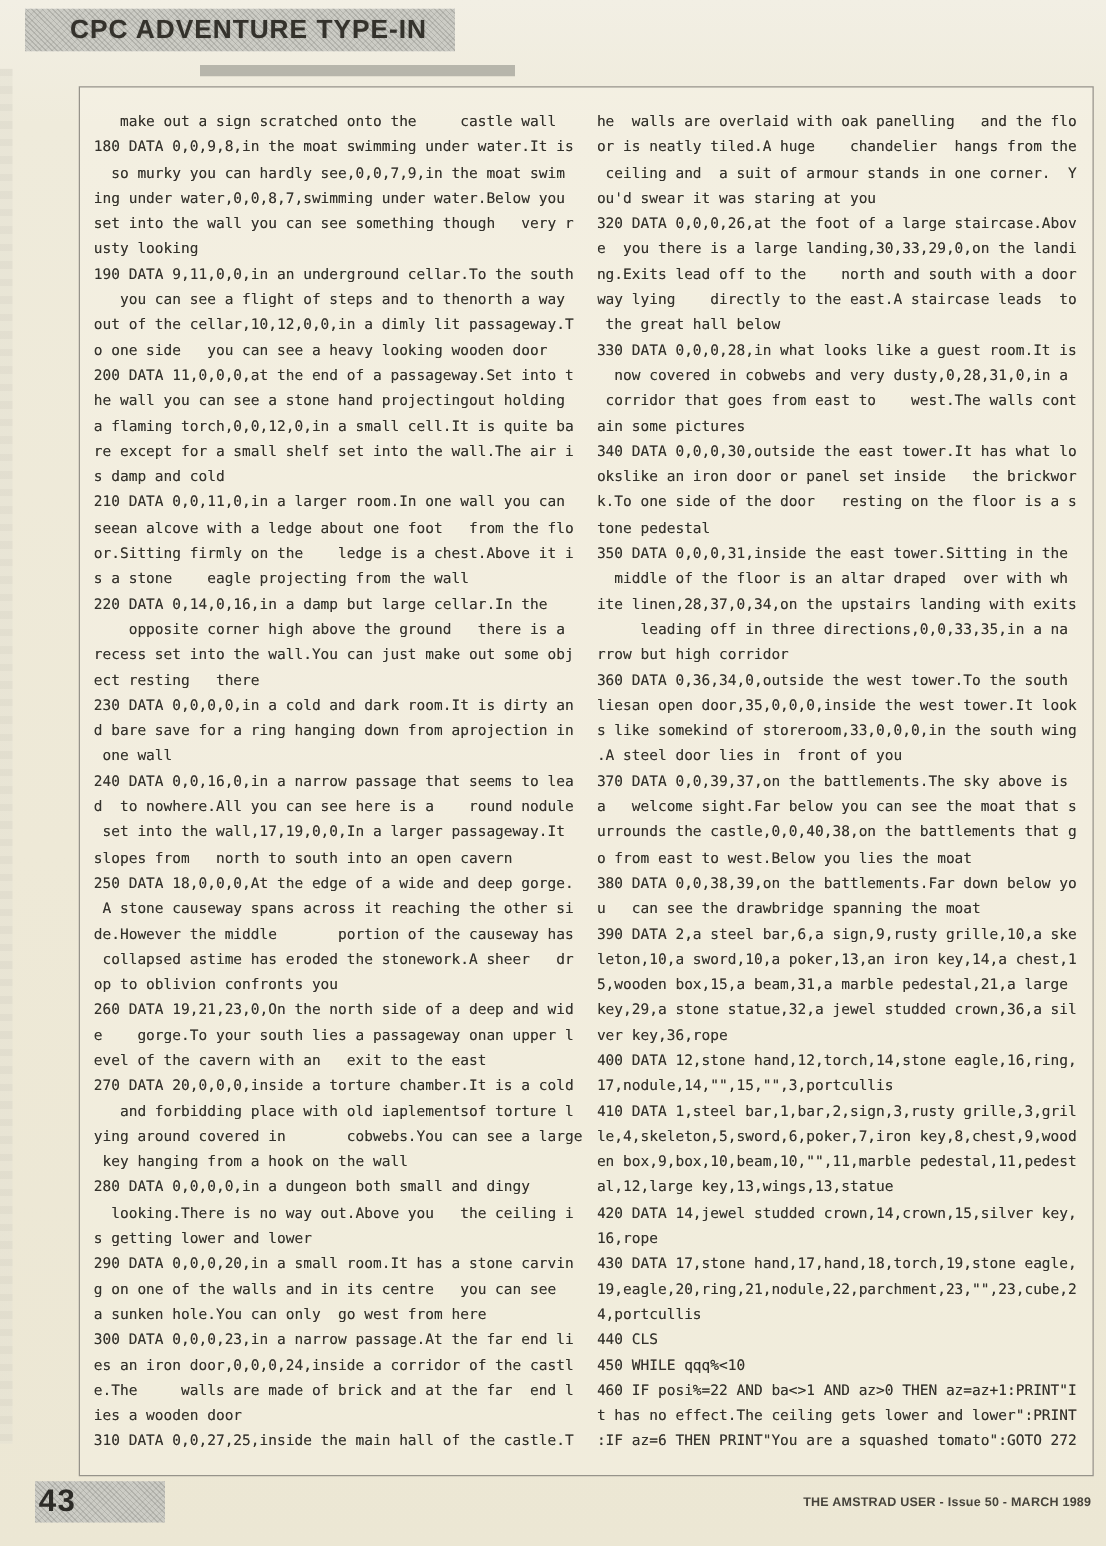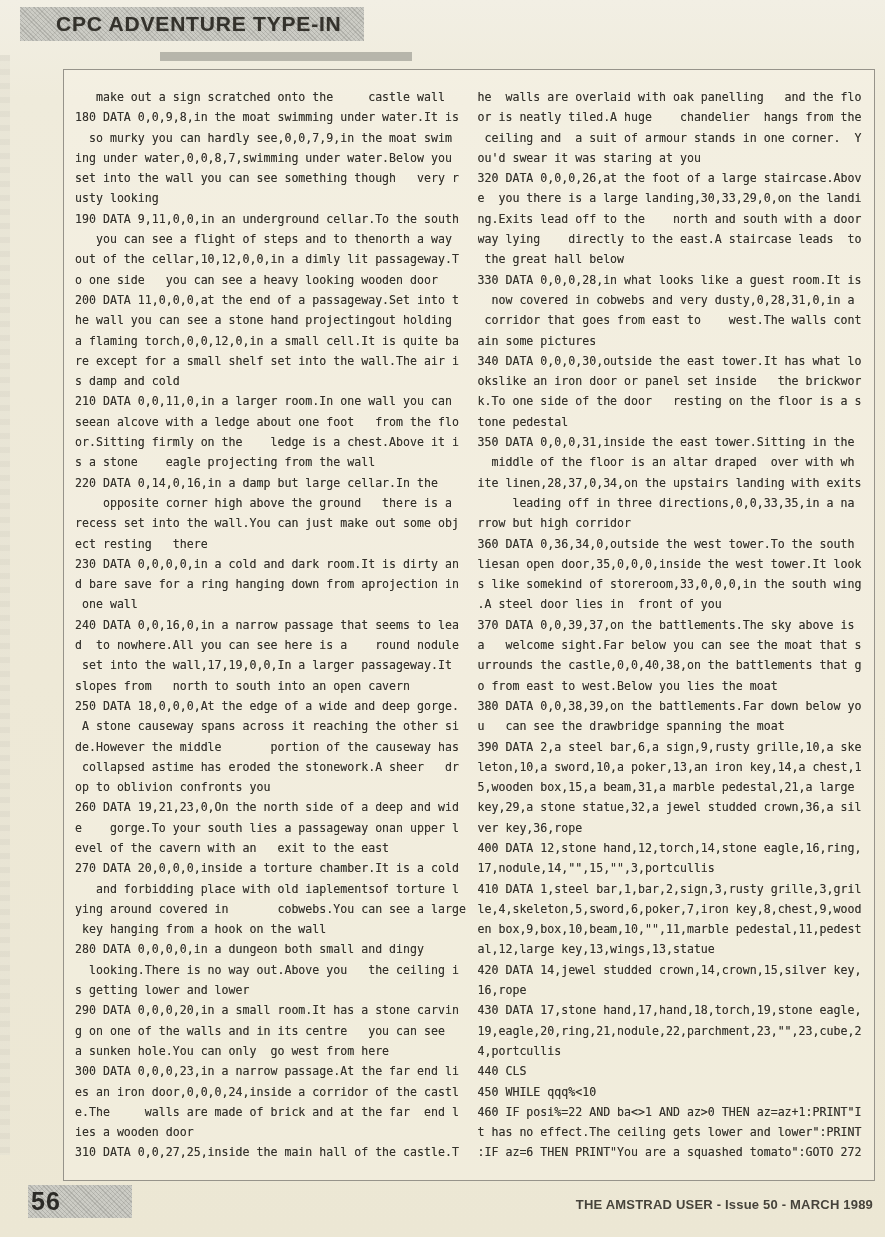--- a/index.html
+++ b/index.html
@@ -64,21 +64,21 @@
   .page-number-band{
     position:absolute;left:28px;top:1185px;width:104px;height:33px;
     display:flex;align-items:center;
   }
   .page-number{
     font-size:25px;font-weight:bold;color:#2c2b27;
     padding-left:3px;letter-spacing:1px;
   }
   .footer-credit{
     position:absolute;right:12px;top:1197px;
-    font-size:13px;font-weight:bold;color:#46433b;
+    font-size:10px;font-weight:bold;color:#46433b;
     letter-spacing:.2px;
   }
 </style>
 </head>
 <body>
 
 <div class="page">
 
   <div class="scan-edge"></div>
 
@@ -190,18 +190,18 @@
 19,eagle,20,ring,21,nodule,22,parchment,23,"",23,cube,2
 4,portcullis
 440 CLS
 450 WHILE qqq%&lt;10
 460 IF posi%=22 AND ba&lt;&gt;1 AND az&gt;0 THEN az=az+1:PRINT"I
 t has no effect.The ceiling gets lower and lower":PRINT
 :IF az=6 THEN PRINT"You are a squashed tomato":GOTO 272</pre>
   </div>
 
   <div class="page-number-band hatch">
-    <span class="page-number">56</span>
+    <span class="page-number">43</span>
   </div>
 
   <div class="footer-credit">THE AMSTRAD USER  -  Issue 50 - MARCH 1989</div>
 
 </div>
 
 </body></html>

